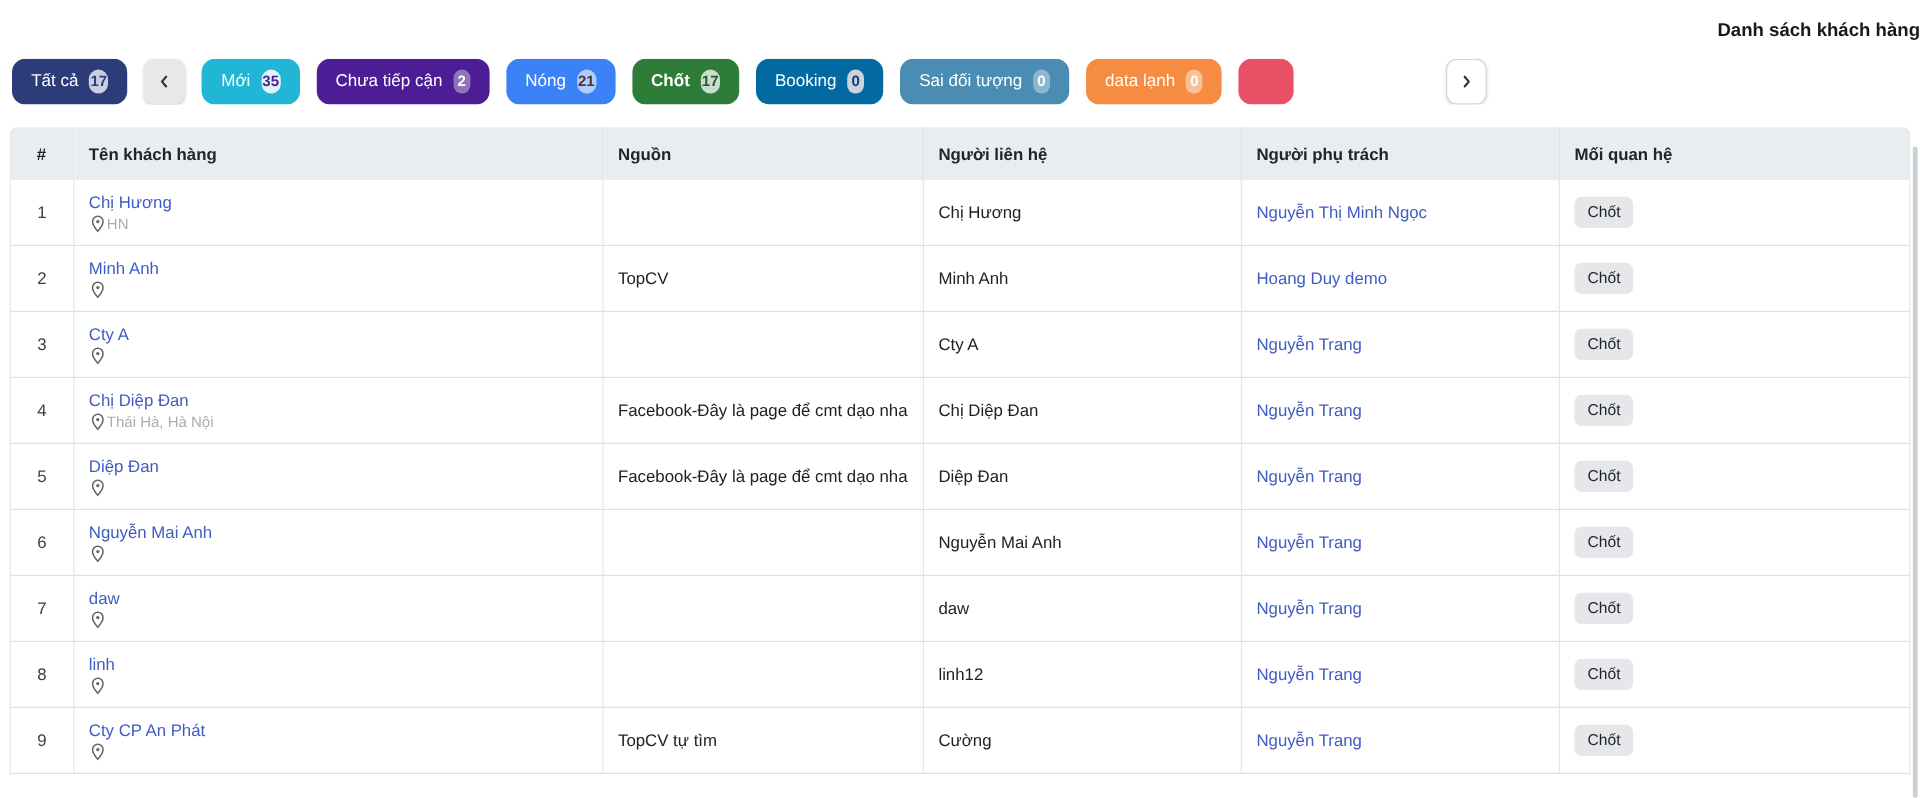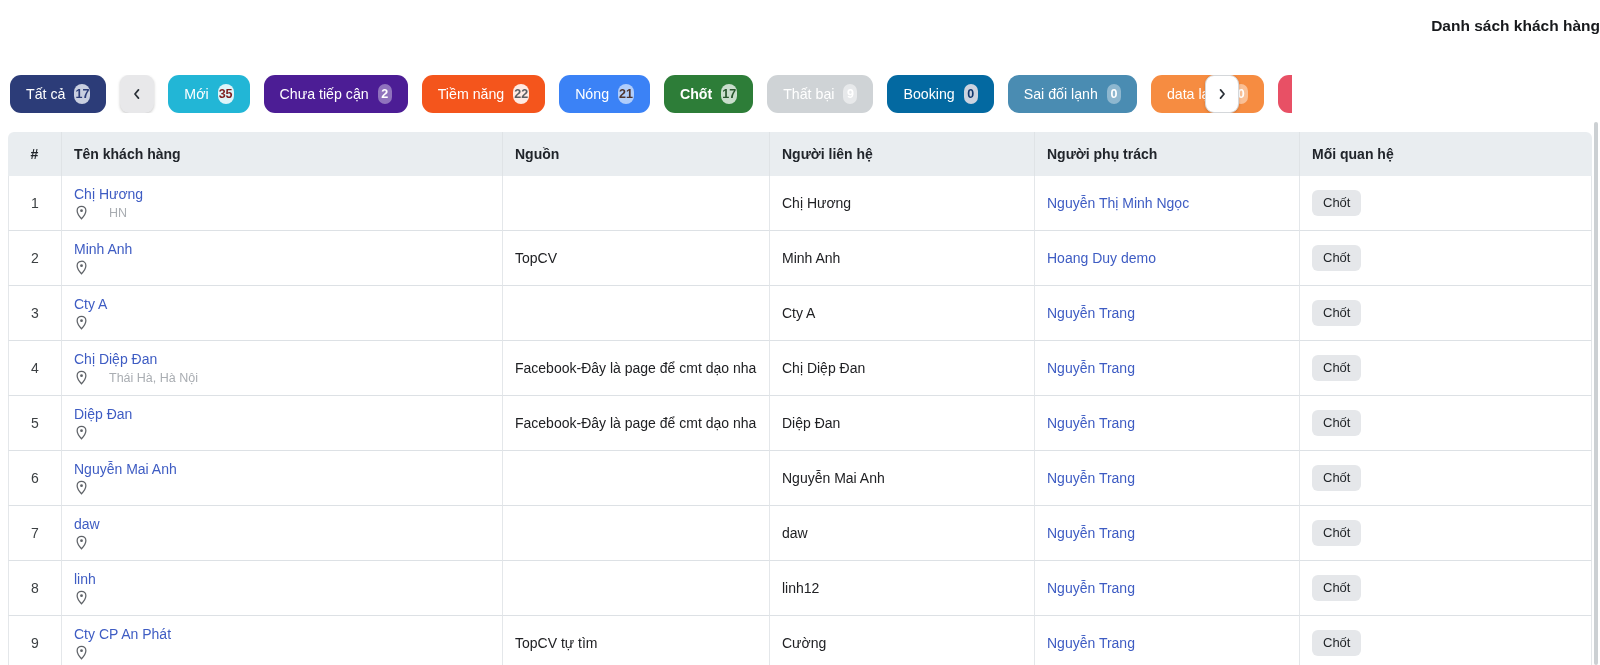--- a/index.html
+++ b/index.html
@@ -5,21 +5,21 @@
   html,body{margin:0;padding:0;}
   body{
     width:1600px;height:665px;overflow:hidden;background:#ffffff;
     font-family:"Liberation Sans",sans-serif;color:#202124;position:relative;
   }
   .page-title{
     font-size:15.5px;font-weight:700;color:#17191c;margin:17px 0 0 10px;line-height:18px;text-align:right;
   }
   
   .tabs-bar{
-    position:relative;margin-top:40px;padding-left:10px;height:38px;width:1292px;
+    position:relative;margin-top:14px;padding-left:10px;height:38px;width:1292px;
     display:flex;align-items:center;gap:14px;overflow:hidden;box-sizing:border-box;
   }
   .tab{
     flex:none;display:flex;align-items:center;gap:9px;height:38px;padding:0 16px;
     border:none;border-radius:11px;font-size:14.2px;line-height:1;color:#fff;
     cursor:pointer;font-family:inherit;white-space:nowrap;
   }
   .tab-count{
     display:inline-block;padding:4px 1px;min-width:12px;text-align:center;
     border-radius:11px;font-size:12.5px;font-weight:700;line-height:1;
@@ -47,21 +47,21 @@
   th:last-child{border-right:none;border-top-right-radius:6px;}
   td{
     border-bottom:1px solid #dde1e5;border-right:1px solid #e4e7ea;
     vertical-align:middle;padding:8px 12px;font-size:14px;color:#202124;
     box-sizing:border-box;overflow:hidden;
   }
   td:first-child{text-align:center;color:#3c4043;padding:8px 4px;border-left:1px solid #e4e7ea;}
   td:last-child{border-right:1px solid #e4e7ea;}
   tr.data-row{height:55px;}
   a.blue-link{color:#3e5cc3;text-decoration:none;cursor:pointer;}
-  .loc-row{display:flex;align-items:center;gap:20px;margin-top:3px;min-height:16px;}
+  .loc-row{display:flex;align-items:center;gap:0;margin-top:3px;min-height:16px;}
   .loc-text{font-size:12.5px;color:#a9adb2;}
   .rel-badge{
     display:inline-block;background:#e5e7ea;border-radius:6px;padding:6px 11px;
     font-size:13px;color:#1f2327;line-height:1.15;
   }
   .v-scrollbar{
     position:absolute;top:122px;right:2px;width:4px;height:543px;
     background:#ccd0d3;border-radius:2px;
   }
 </style>
@@ -80,48 +80,40 @@
         <polyline points="14.5,5 8.5,12 14.5,19"></polyline>
       </svg>
   </button>
   <button class="nav-btn next-btn" id="nextBtn">
     <svg class="chev" viewBox="0 0 24 24" fill="none" stroke="#2b3138" stroke-width="3" stroke-linecap="round" stroke-linejoin="round">
         <polyline points="9.5,5 15.5,12 9.5,19"></polyline>
       </svg>
   </button>
 <button class="tab" style="background: rgb(34, 182, 214); color: rgb(255, 255, 255);">
     <span>Mới</span>
-    <span class="tab-count" style="background: rgba(255, 255, 255, 0.85); color: #7f1d1d;">35</span>
+    <span class="tab-count" style="background: rgba(255, 255, 255, 0.85); color: #4c1d95;">35</span>
   </button>
     <button class="tab" style="background: #4c1d95; color: rgb(255, 255, 255);">
     <span>Chưa tiếp cận</span>
     <span class="tab-count" style="background: rgba(255, 255, 255, 0.38); color: rgb(255, 255, 255);">2</span>
   </button>
-    <button class="tab" style="background: rgb(244, 85, 28); color: rgb(255, 255, 255);">
-    <span>Tiềm năng</span>
-    <span class="tab-count" style="background: rgba(255, 255, 255, 0.88); color: rgb(91, 95, 99);">22</span>
-  </button>
     <button class="tab" style="background: #3b82f6; color: rgb(255, 255, 255);">
     <span>Nóng</span>
     <span class="tab-count" style="background: rgba(255, 255, 255, 0.6); color: rgb(78, 52, 46);">21</span>
   </button>
     <button class="tab" style="background: rgb(45, 125, 56); color: rgb(255, 255, 255); font-weight: 700;">
     <span>Chốt</span>
     <span class="tab-count" style="background: rgba(255, 255, 255, 0.75); color: rgb(41, 86, 46);">17</span>
   </button>
-    <button class="tab" style="background: rgb(207, 211, 214); color: rgb(255, 255, 255);">
-    <span>Thất bại</span>
-    <span class="tab-count" style="background: rgba(255, 255, 255, 0.5); color: rgb(255, 255, 255);">9</span>
-  </button>
     <button class="tab" style="background: #0369a1; color: rgb(255, 255, 255);">
     <span>Booking</span>
     <span class="tab-count" style="background: rgb(204, 211, 223); color: rgb(18, 56, 110);">0</span>
   </button>
     <button class="tab" style="background: rgb(74, 140, 178); color: rgb(255, 255, 255);">
-    <span>Sai đối lạnh</span>
+    <span>Sai đối tượng</span>
     <span class="tab-count" style="background: rgba(255, 255, 255, 0.38); color: rgb(255, 255, 255);">0</span>
   </button>
     <button class="tab" style="background: rgb(246, 140, 65); color: rgb(255, 255, 255);">
     <span>data lạnh</span>
     <span class="tab-count" style="background: rgba(255, 255, 255, 0.45); color: rgb(255, 255, 255);">0</span>
   </button>
     <button class="tab" style="background: rgb(232, 80, 101); color: rgb(255, 255, 255); width: 46px; padding: 0px;">
     <span></span>
 
   </button>

